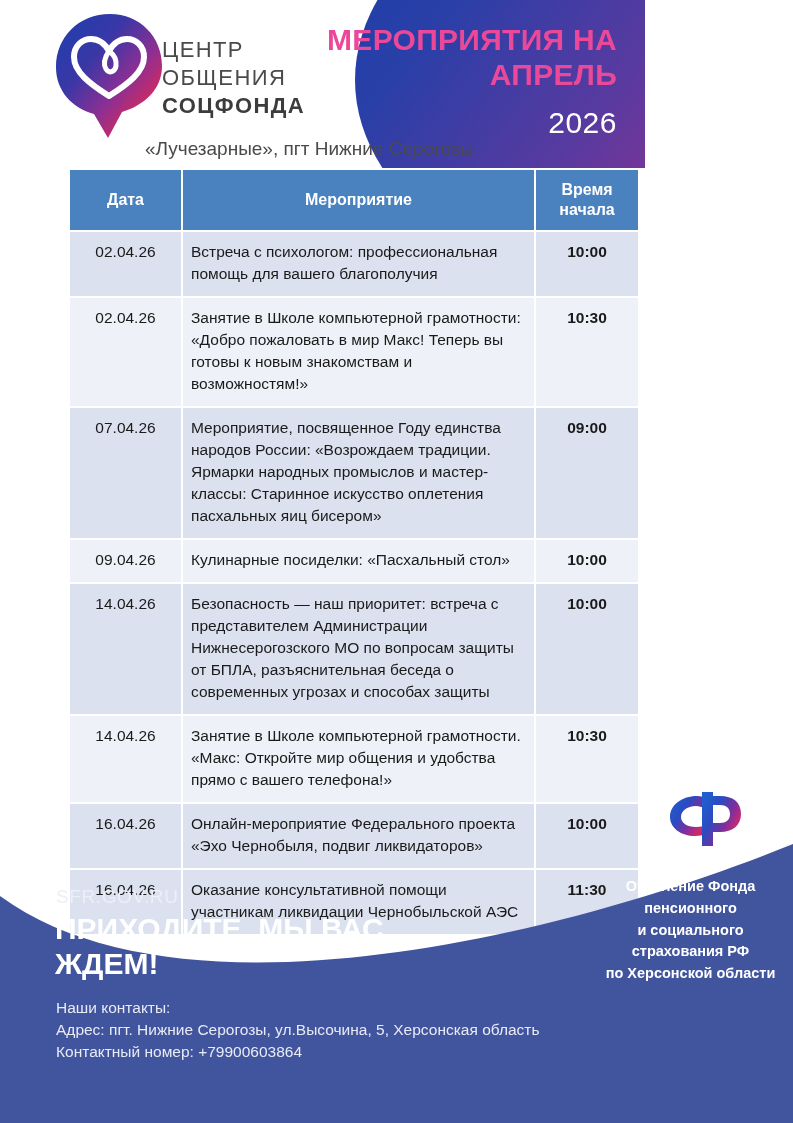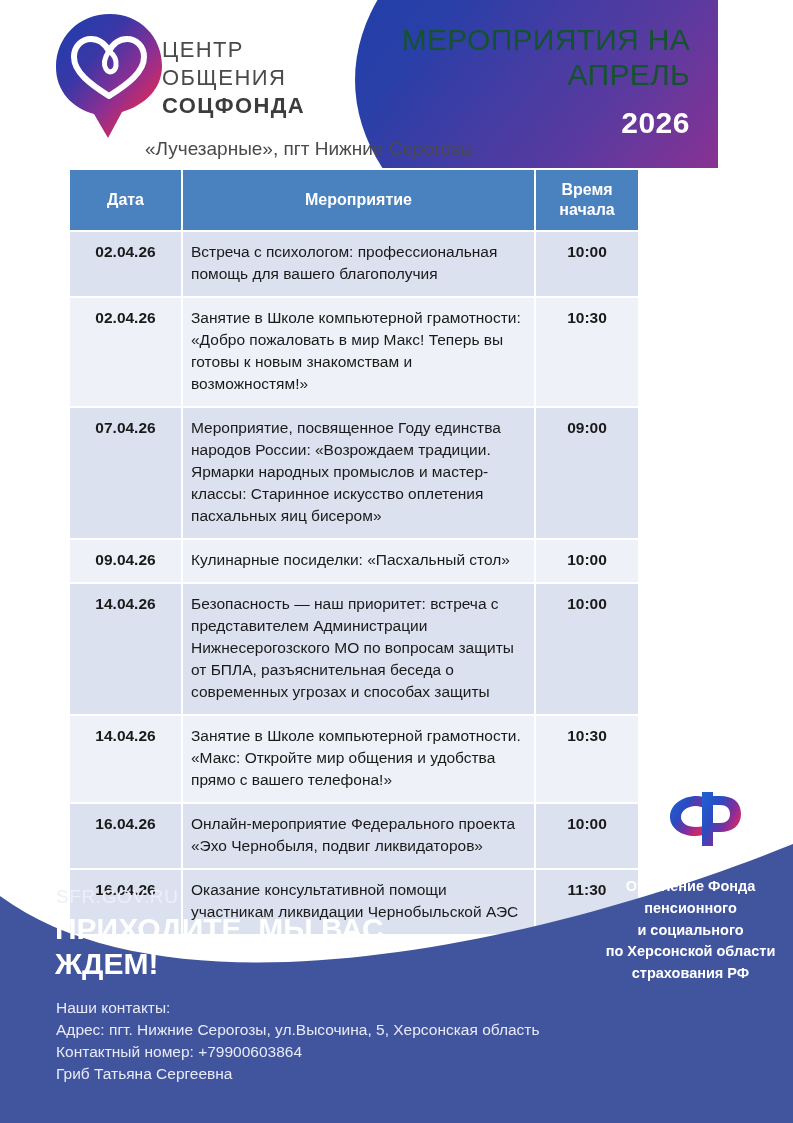--- a/index.html
+++ b/index.html
@@ -13,21 +13,21 @@
     position: relative;
     overflow: hidden;
     font-family: "Liberation Sans", "DejaVu Sans", sans-serif;
     color: #1a1a1a;
   }
 
   
   .header {
     position: absolute;
     left: 0; top: 0;
-    width: 718px;
+    width: 645px;
     height: 168px;
     background: #ffffff;
     overflow: hidden;
   }
   .header-blob {
     position: absolute;
     left: 355px;
     top: -150px;
     width: 720px;
     height: 460px;
@@ -39,34 +39,34 @@
         #9c2f8e 63%,
         #d32a66 82%,
         #ed1c3c 100%);
   }
   .header-title {
     position: absolute;
     right: 28px;
     top: 22px;
     width: 380px;
     text-align: right;
-    color: #14532d;
-    font-weight: normal;
+    color: #ec4899;
+    font-weight: bold;
     font-size: 30px;
     line-height: 1.18;
     letter-spacing: 0.3px;
   }
   .header-year {
     position: absolute;
     right: 28px;
     top: 106px;
     width: 380px;
     text-align: right;
     color: #ffffff;
-    font-weight: bold;
+    font-weight: normal;
     font-size: 30px;
     letter-spacing: 0.5px;
   }
 
   
   .logo-wrap {
     position: absolute;
     left: 52px;
     top: 12px;
     width: 120px;
@@ -135,21 +135,21 @@
     padding: 9px 8px 11px 8px;
     border-right: 2px solid #ffffff;
     border-bottom: 2px solid #ffffff;
   }
   .sched td:last-child { border-right: none; }
   .sched tr.alt td { background: #dbe1ee; }
   .sched tr.plain td { background: #eef1f7; }
   .c-date {
     width: 95px;
     text-align: center;
-    font-weight: bold;
+    font-weight: normal;
     font-size: 15.5px;
     white-space: nowrap;
   }
   .c-event { text-align: left; }
   .c-time {
     width: 86px;
     text-align: center;
     font-weight: bold;
     font-size: 15.5px;
     white-space: nowrap;
@@ -331,27 +331,26 @@
         </defs>
         <path d="M33 8 C18 8 6 17 6 29 C6 40 17 48 31 48 C36 48 40 47 44 45 L44 36 C41 38 37 39 32 39 C23 39 17 35 17 29 C17 23 23 18 32 18 C35 18 38 19 40 20 L44 10 C41 9 37 8 33 8 Z" fill="url(#sfrGrad)"></path>
         <path d="M38 4 L38 58 L49 58 L49 44 L56 44 C69 44 77 37 77 26 C77 14 69 8 56 8 L49 8 L49 4 Z M49 17 L56 17 C62 17 66 20 66 26 C66 32 62 35 56 35 L49 35 Z" fill="url(#sfrGrad)"></path>
       </svg>
     </div>
 
     <div class="dept">
       <div>Отделение Фонда</div>
       <div>пенсионного</div>
       <div>и социального</div>
+      <div>страхования РФ</div>
       <div>по Херсонской области</div>
-      <div>страхования РФ</div>
     </div>
 
     <div class="footer-site">SFR.GOV.RU</div>
     <div class="footer-head">ПРИХОДИТЕ, МЫ ВАС ЖДЕМ!</div>
 
     <div class="footer-contacts">
       <div>Наши контакты:</div>
       <div>Адрес: пгт. Нижние Серогозы, ул.Высочина, 5, Херсонская область</div>
       <div>Контактный номер: +79900603864</div>
-      <div>Гриб Татьяна Сергеевна</div>
     </div>
   </div>
 </div>
 
 </body></html>

